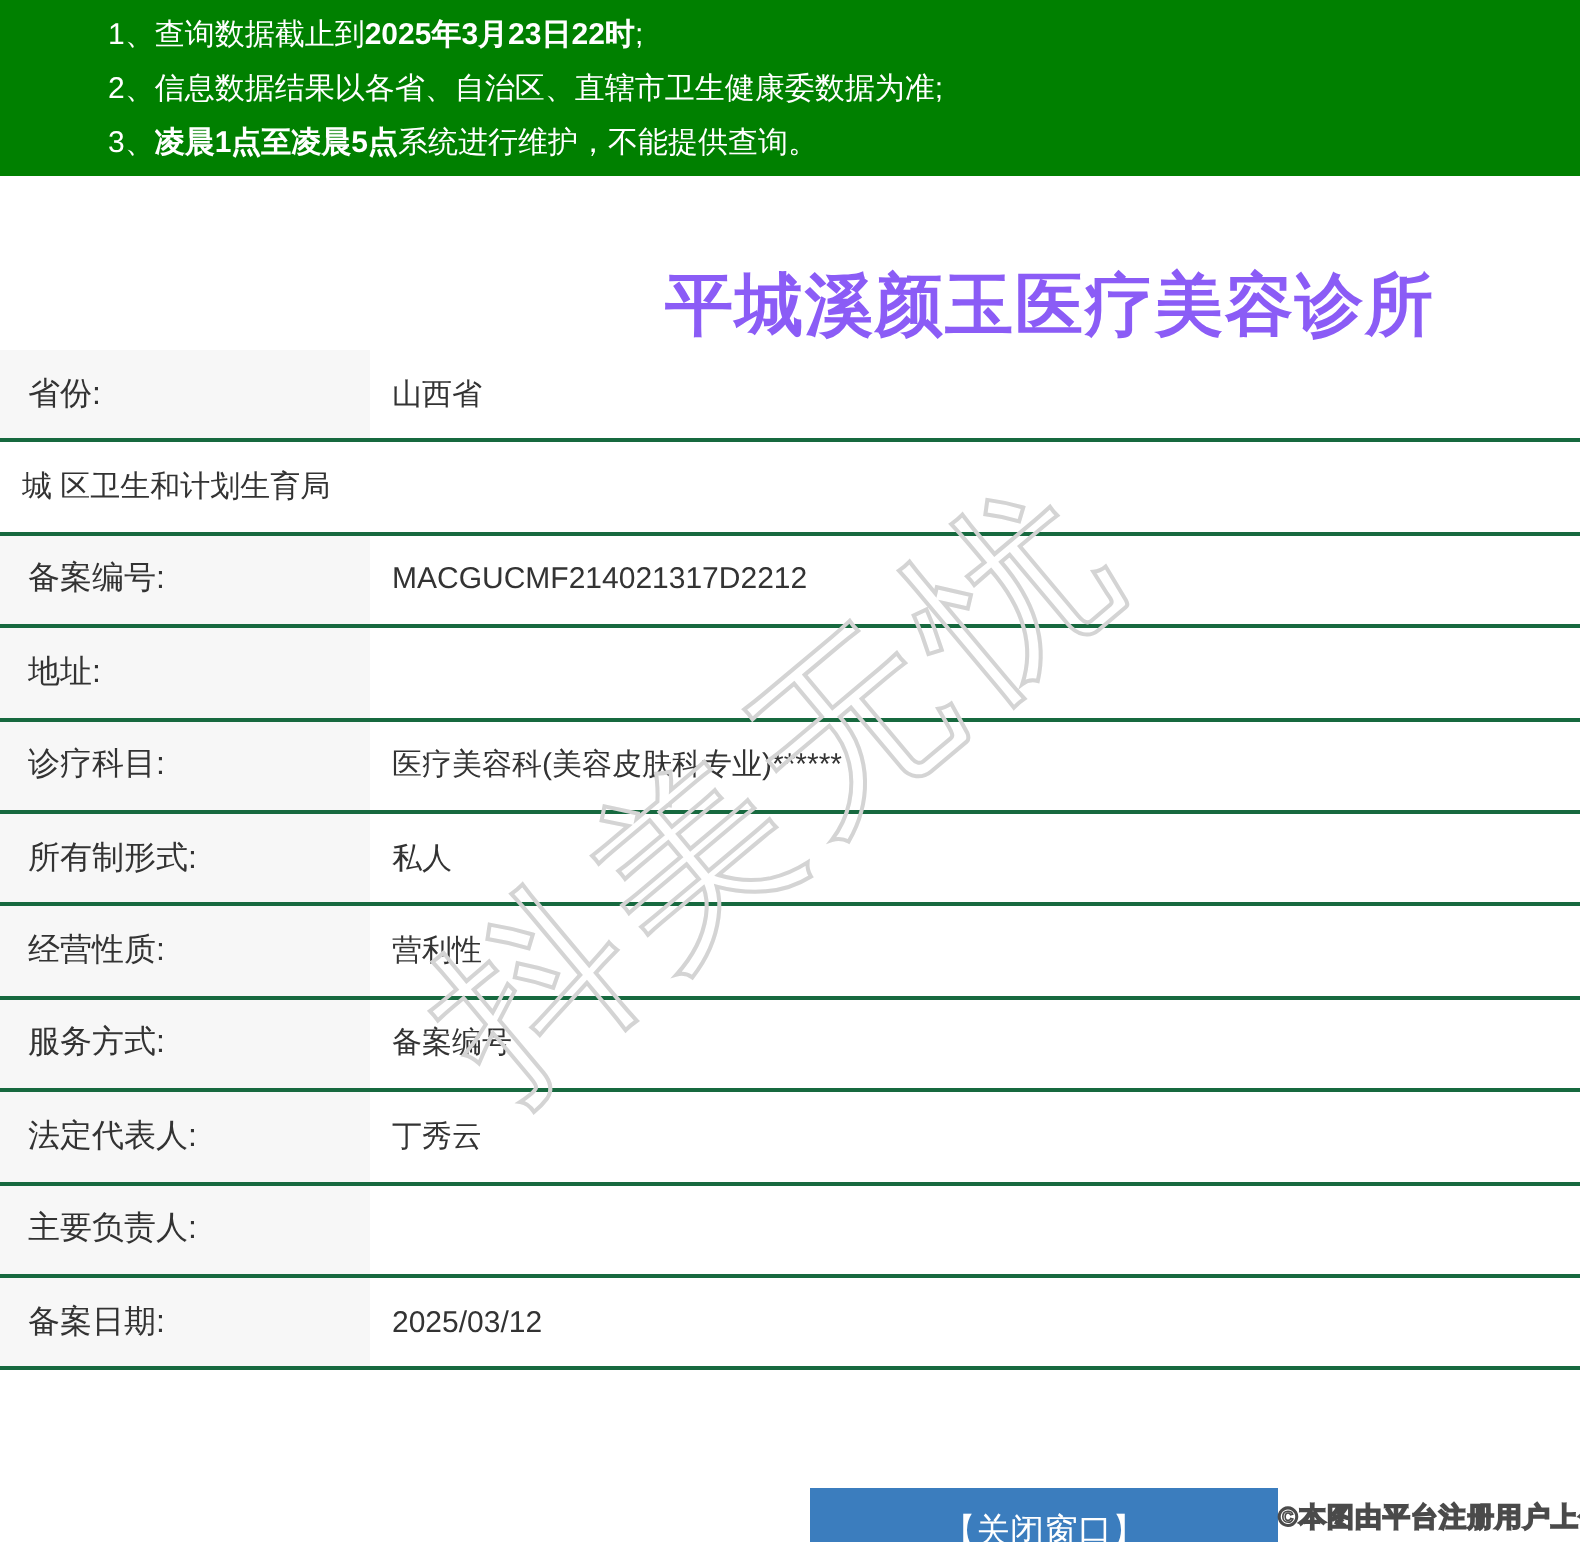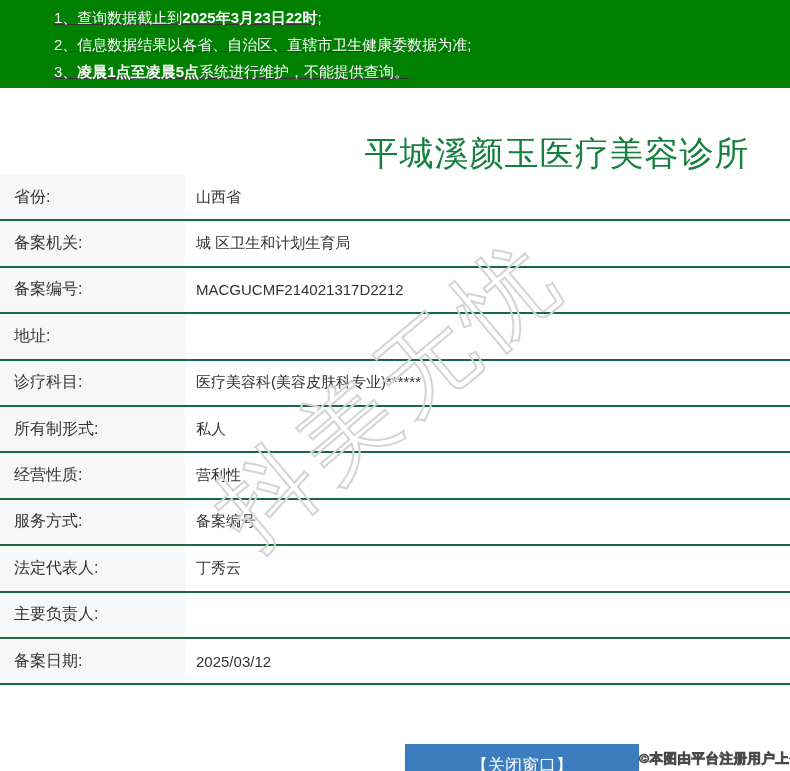--- a/index.html
+++ b/index.html
@@ -16,31 +16,30 @@
     background:#ffffff;
     font-family:"Liberation Sans","DejaVu Sans",sans-serif;
     color:var(--text);
   }
   
   .notice-bar{
     position:absolute;top:0;left:0;width:790px;height:88px;
     background:var(--green-bg);
     box-sizing:border-box;
     padding:4px 10px 0 54px;
-    text-decoration:underline;
   }
   .notice-line{
     color:#ffffff;font-size:15px;line-height:27px;white-space:nowrap;
   }
   .notice-line .seg-bold{font-weight:700;}
   
   .page-title{
     position:absolute;top:108px;left:525px;transform:translateX(-50%);
-    font-size:34px;line-height:44px;font-weight:400;color:#15803d;
-    white-space:nowrap;letter-spacing:1px;margin-left:32px;
+    font-size:34px;line-height:44px;font-weight:700;color:#8b5cf6;
+    white-space:nowrap;letter-spacing:1px;
   }
   
   .info-table{
     position:absolute;top:175px;left:0;width:790px;
   }
   .row{
     display:flex;align-items:stretch;height:46.4px;
     box-sizing:border-box;border-bottom:2px solid var(--line-green);
   }
   .label-cell{
@@ -87,21 +86,20 @@
 </div>
 
 <h1 class="page-title">平城溪颜玉医疗美容诊所</h1>
 
 <div class="info-table">
   <div class="row">
     <div class="label-cell">省份:</div>
     <div class="value-cell">山西省</div>
   </div>
   <div class="row">
-    <div class="label-cell">备案机关:</div>
     <div class="value-cell">城 区卫生和计划生育局</div>
   </div>
   <div class="row">
     <div class="label-cell">备案编号:</div>
     <div class="value-cell">MACGUCMF214021317D2212</div>
   </div>
   <div class="row">
     <div class="label-cell">地址:</div>
   </div>
   <div class="row">

